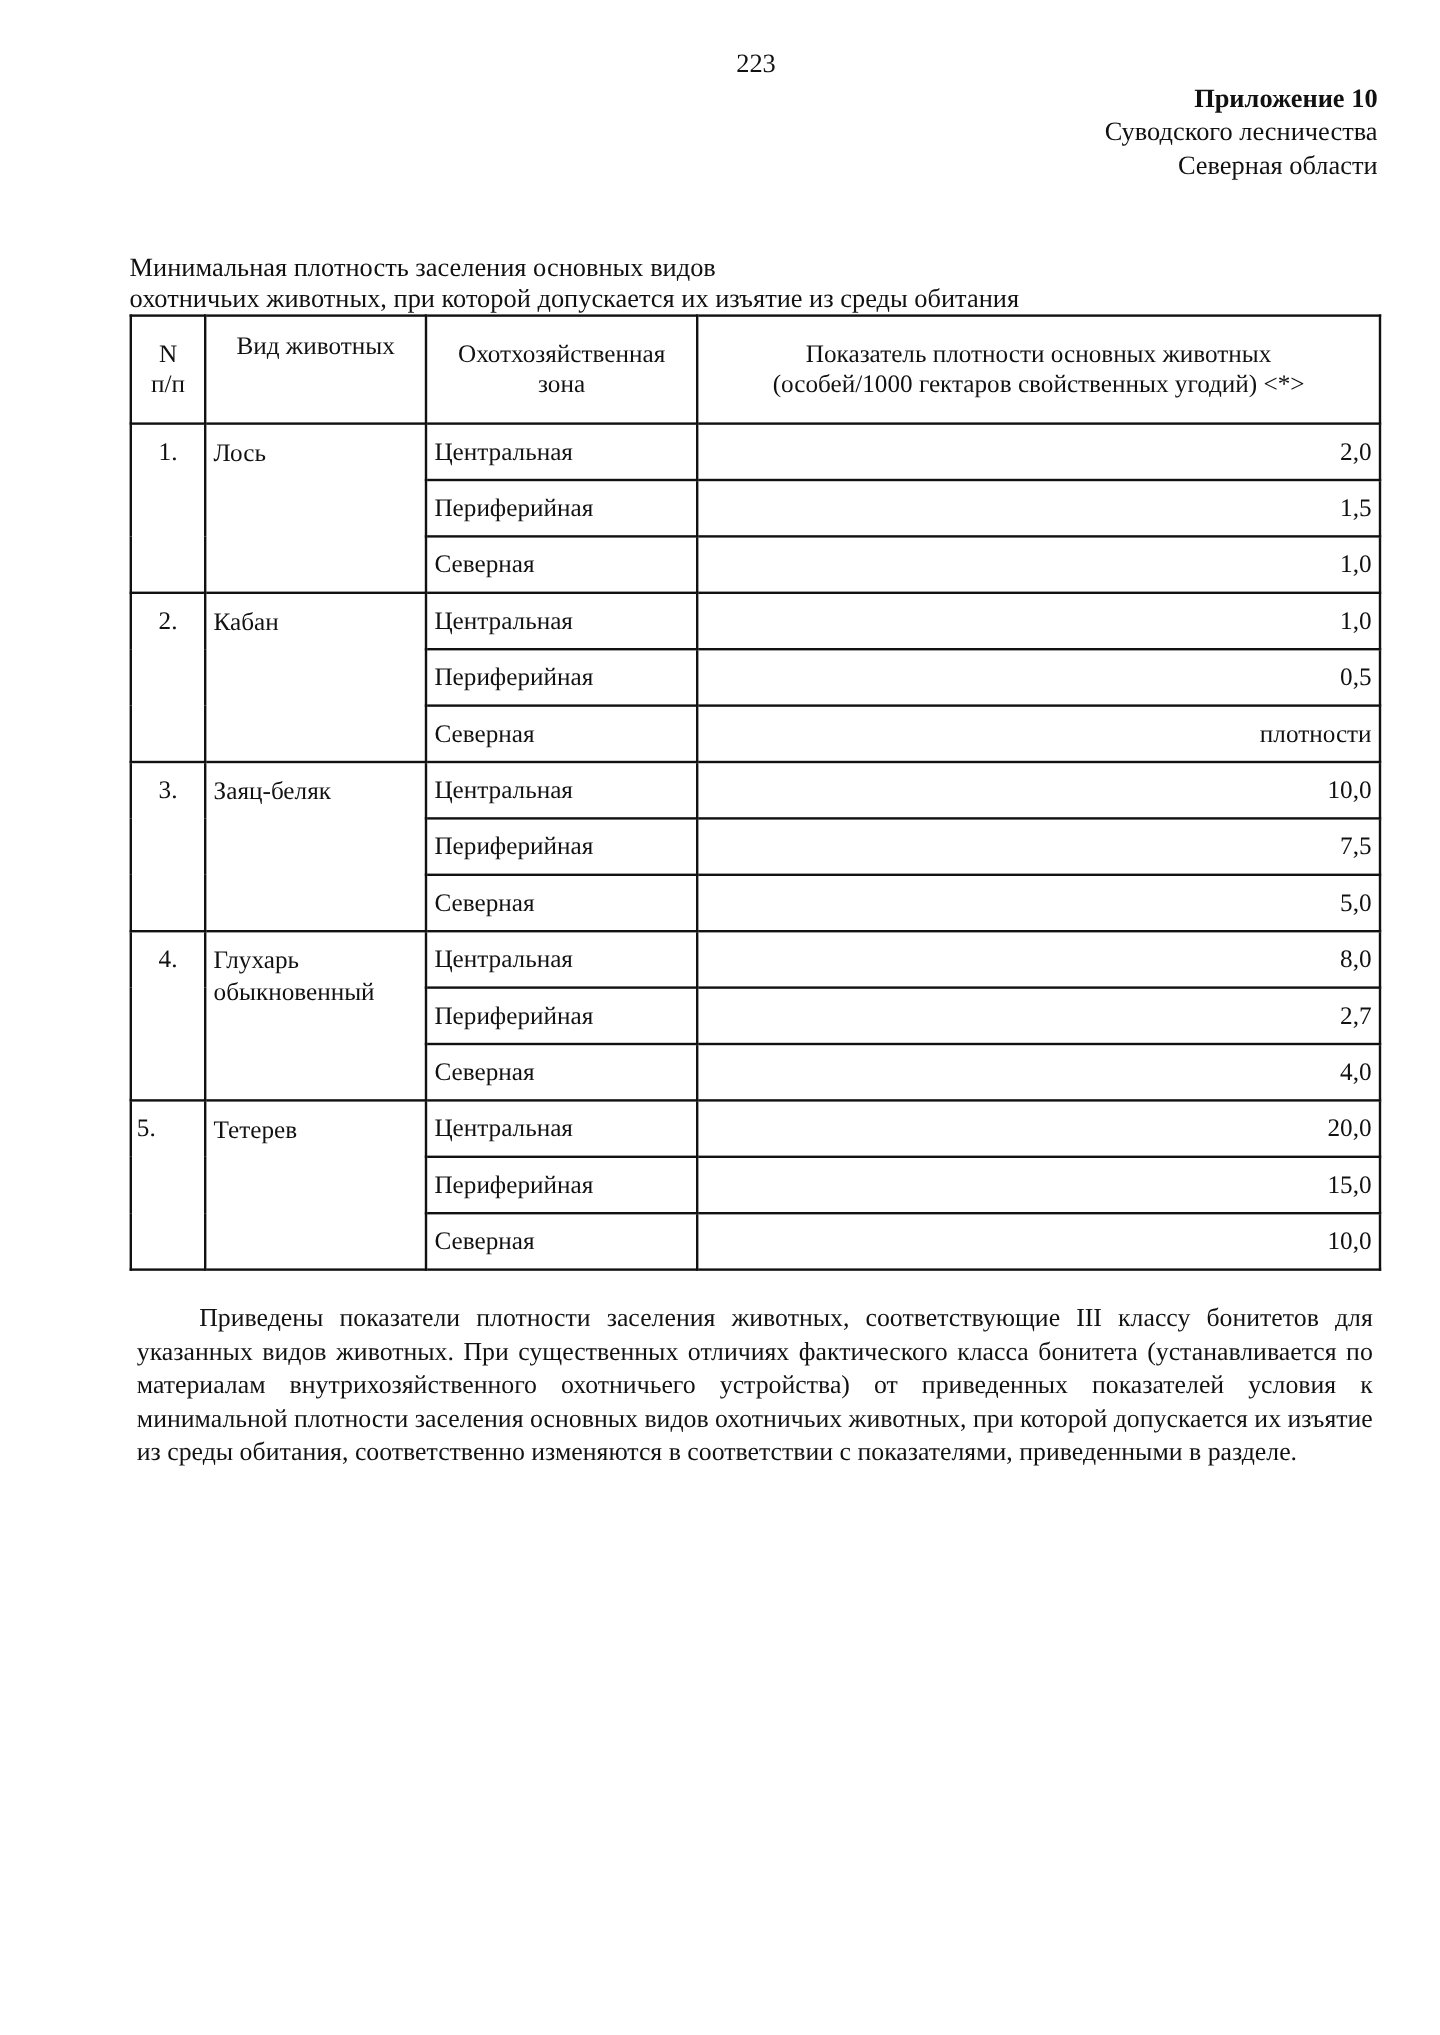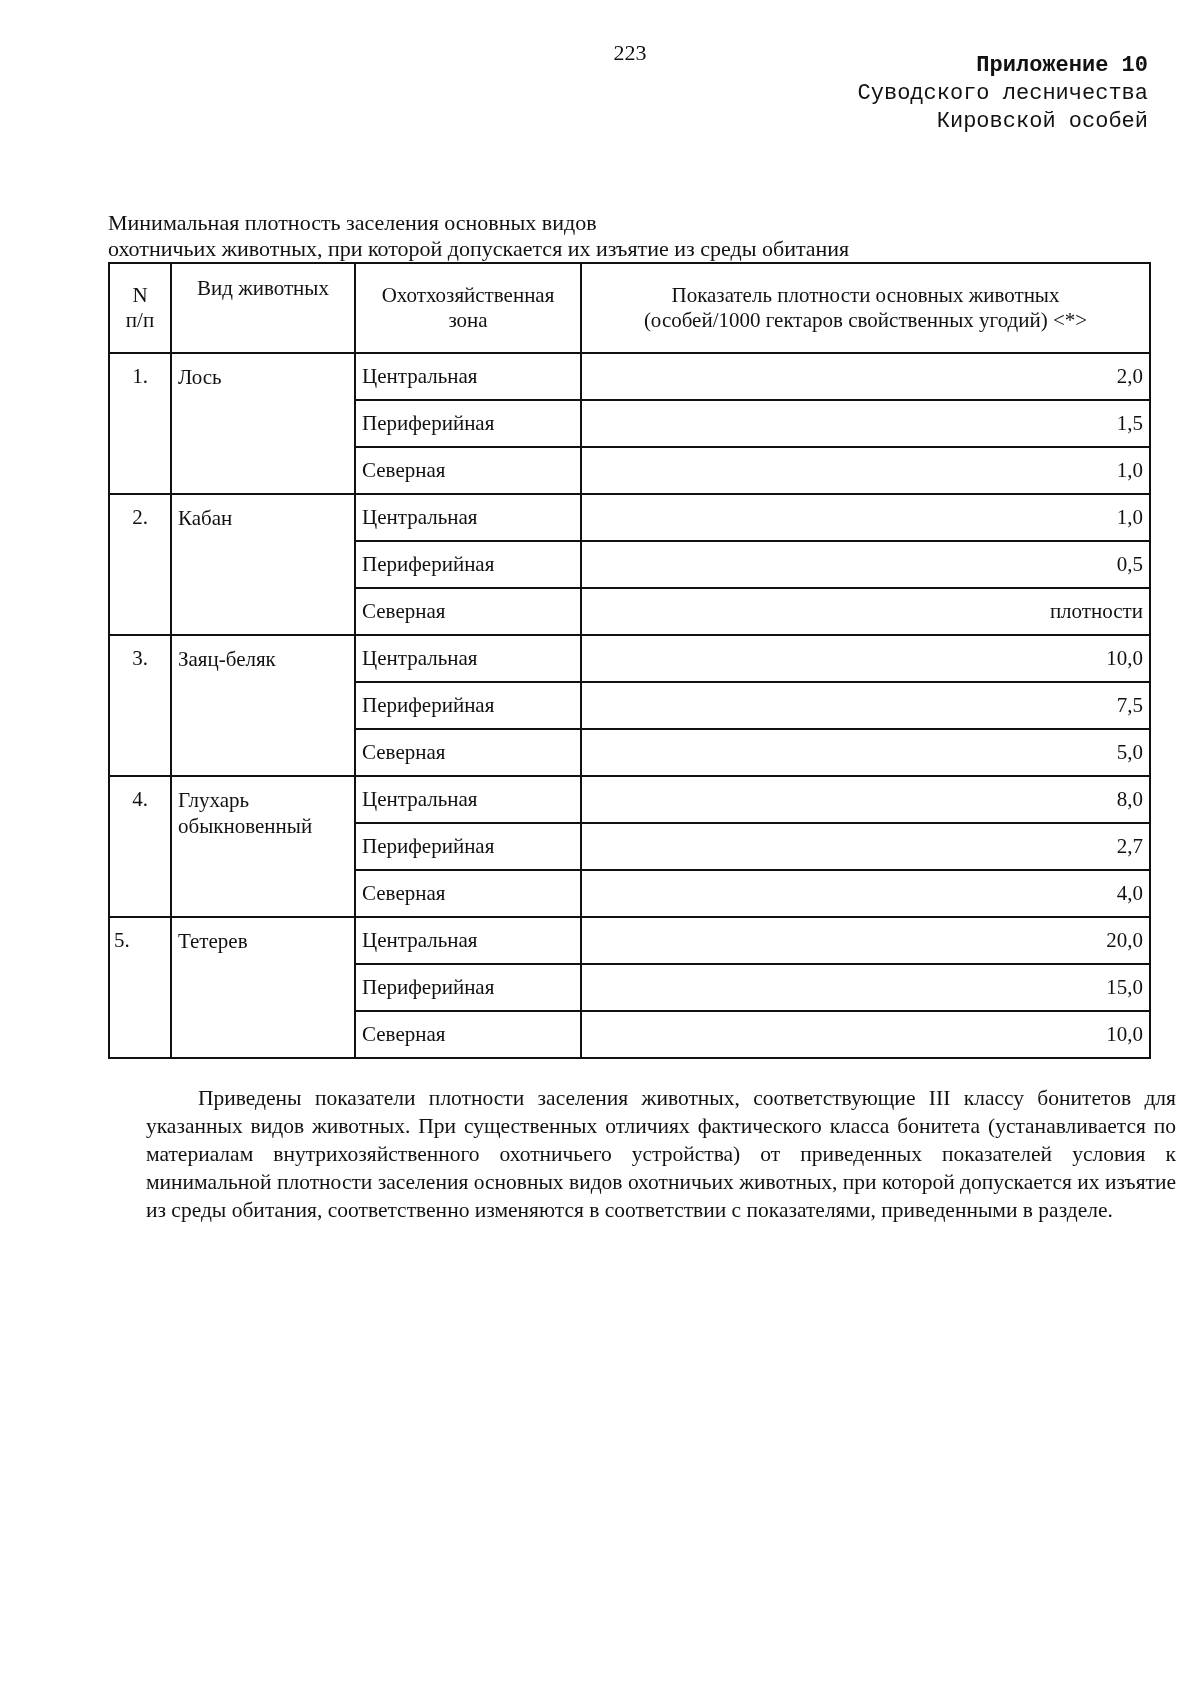--- a/index.html
+++ b/index.html
@@ -18,26 +18,25 @@
     .page-number {
       position: absolute;
       top: 40px;
       left: 0;
       width: 1260px;
       text-align: center;
       font-size: 22px;
     }
     .appendix {
       position: absolute;
-      top: 52px;
+      top: 68px;
       right: 52px;
       text-align: right;
       font-size: 22px;
       line-height: 28px;
-      font-family: Liberation Mono, monospace;
     }
     .appendix .bold {
       font-weight: bold;
     }
     .table-title {
       position: absolute;
       top: 210px;
       left: 108px;
       width: 1040px;
       text-align: left;
@@ -86,32 +85,31 @@
     }
     .note {
       position: absolute;
       top: 1084px;
       left: 114px;
       width: 1030px;
       font-size: 21.5px;
       line-height: 28px;
       text-align: justify;
       text-indent: 52px;
-      margin-left: 32px;
     }
   </style>
 </head>
 <body>
 
 <div class="page-number">223</div>
 
 <div class="appendix">
   <div class="bold">Приложение 10</div>
   <div>Суводского лесничества</div>
-  <div>Кировской особей</div>
+  <div>Северная области</div>
 </div>
 
 <div class="table-title">
   <div>Минимальная плотность заселения основных видов</div>
   <div>охотничьих животных, при которой допускается их изъятие из среды обитания</div>
 </div>
 
 <table class="density">
   <colgroup>
     <col style="width:62px">

